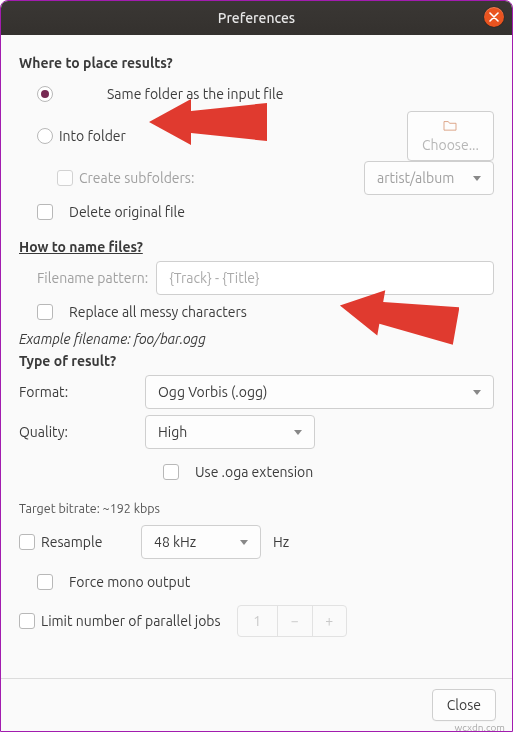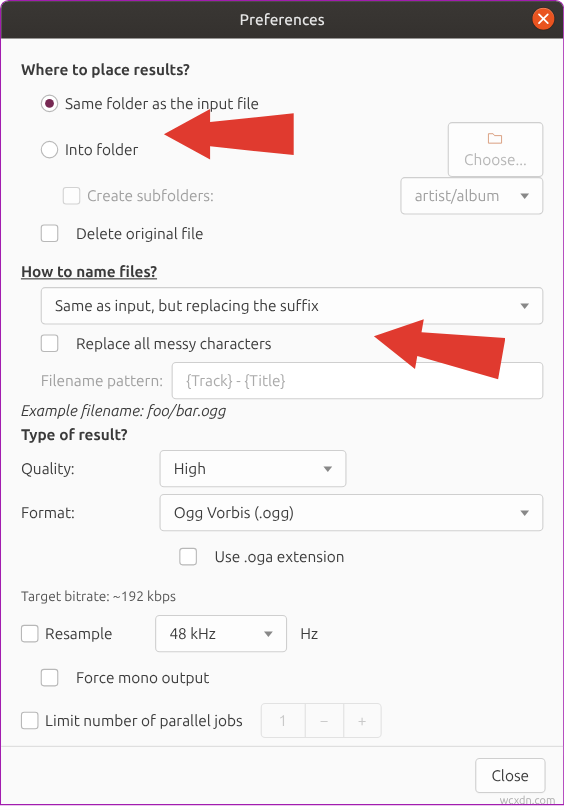--- a/index.html
+++ b/index.html
@@ -165,21 +165,21 @@
           <path d="M1 1 L9 9 M9 1 L1 9" stroke="#fff" stroke-width="1.6" stroke-linecap="round"></path>
         </svg>
     </div>
   </div>
 
   <div class="body">
 
     <div class="section-title">Where to place results?</div>
 
     <div class="row indent" style="justify-content:space-between;">
-      <div style="display:flex;align-items:center;">
+      <div style="display:flex;align-items:center;gap:48px;">
         <span class="radio sel"></span>
         <span class="label">Same folder as the input file</span>
       </div>
     </div>
 
     <div class="row indent" style="justify-content:space-between;">
       <div style="display:flex;align-items:center;">
         <span class="radio"></span>
         <span class="label">Into folder</span>
       </div>
@@ -202,54 +202,48 @@
       </div>
     </div>
 
     <div class="row indent">
       <span class="check"></span>
       <span class="label">Delete original file</span>
     </div>
 
     <div class="section-title" style="margin-top:10px;text-decoration:underline;">How to name files?</div>
 
-    <div class="row indent">
-      <div class="select full">
-        <span>Same as input, but replacing the suffix</span>
-        <span class="caret"></span>
-      </div>
-    </div>
-
-    <div class="row indent">
-      <span class="check"></span>
-      <span class="label">Replace all messy characters</span>
-    </div>
 
     <div class="row indent" style="gap:8px;">
       <span class="label muted" style="white-space:nowrap;">Filename pattern:</span>
       <div class="input full">
         <span>{Track} - {Title}</span>
       </div>
     </div>
+
+    <div class="row indent">
+      <span class="check"></span>
+      <span class="label">Replace all messy characters</span>
+    </div>
     <div class="indent italic" style="margin:2px 0 6px 0;">Example filename: foo/bar.ogg</div>
 
     <div class="section-title">Type of result?</div>
+
+    <div class="form-row indent">
+      <span class="form-label label">Format:</span>
+      <div class="select full">
+        <span>Ogg Vorbis (.ogg)</span>
+        <span class="caret"></span>
+      </div>
+    </div>
 
     <div class="form-row indent">
       <span class="form-label label">Quality:</span>
       <div class="select" style="width:170px;">
         <span>High</span>
-        <span class="caret"></span>
-      </div>
-    </div>
-
-    <div class="form-row indent">
-      <span class="form-label label">Format:</span>
-      <div class="select full">
-        <span>Ogg Vorbis (.ogg)</span>
         <span class="caret"></span>
       </div>
     </div>
 
     <div class="row" style="margin-left:144px;">
       <span class="check"></span>
       <span class="label">Use .oga extension</span>
     </div>
 
     <div class="small indent" style="margin:12px 0 10px 0;">Target bitrate: ~192 kbps</div>

